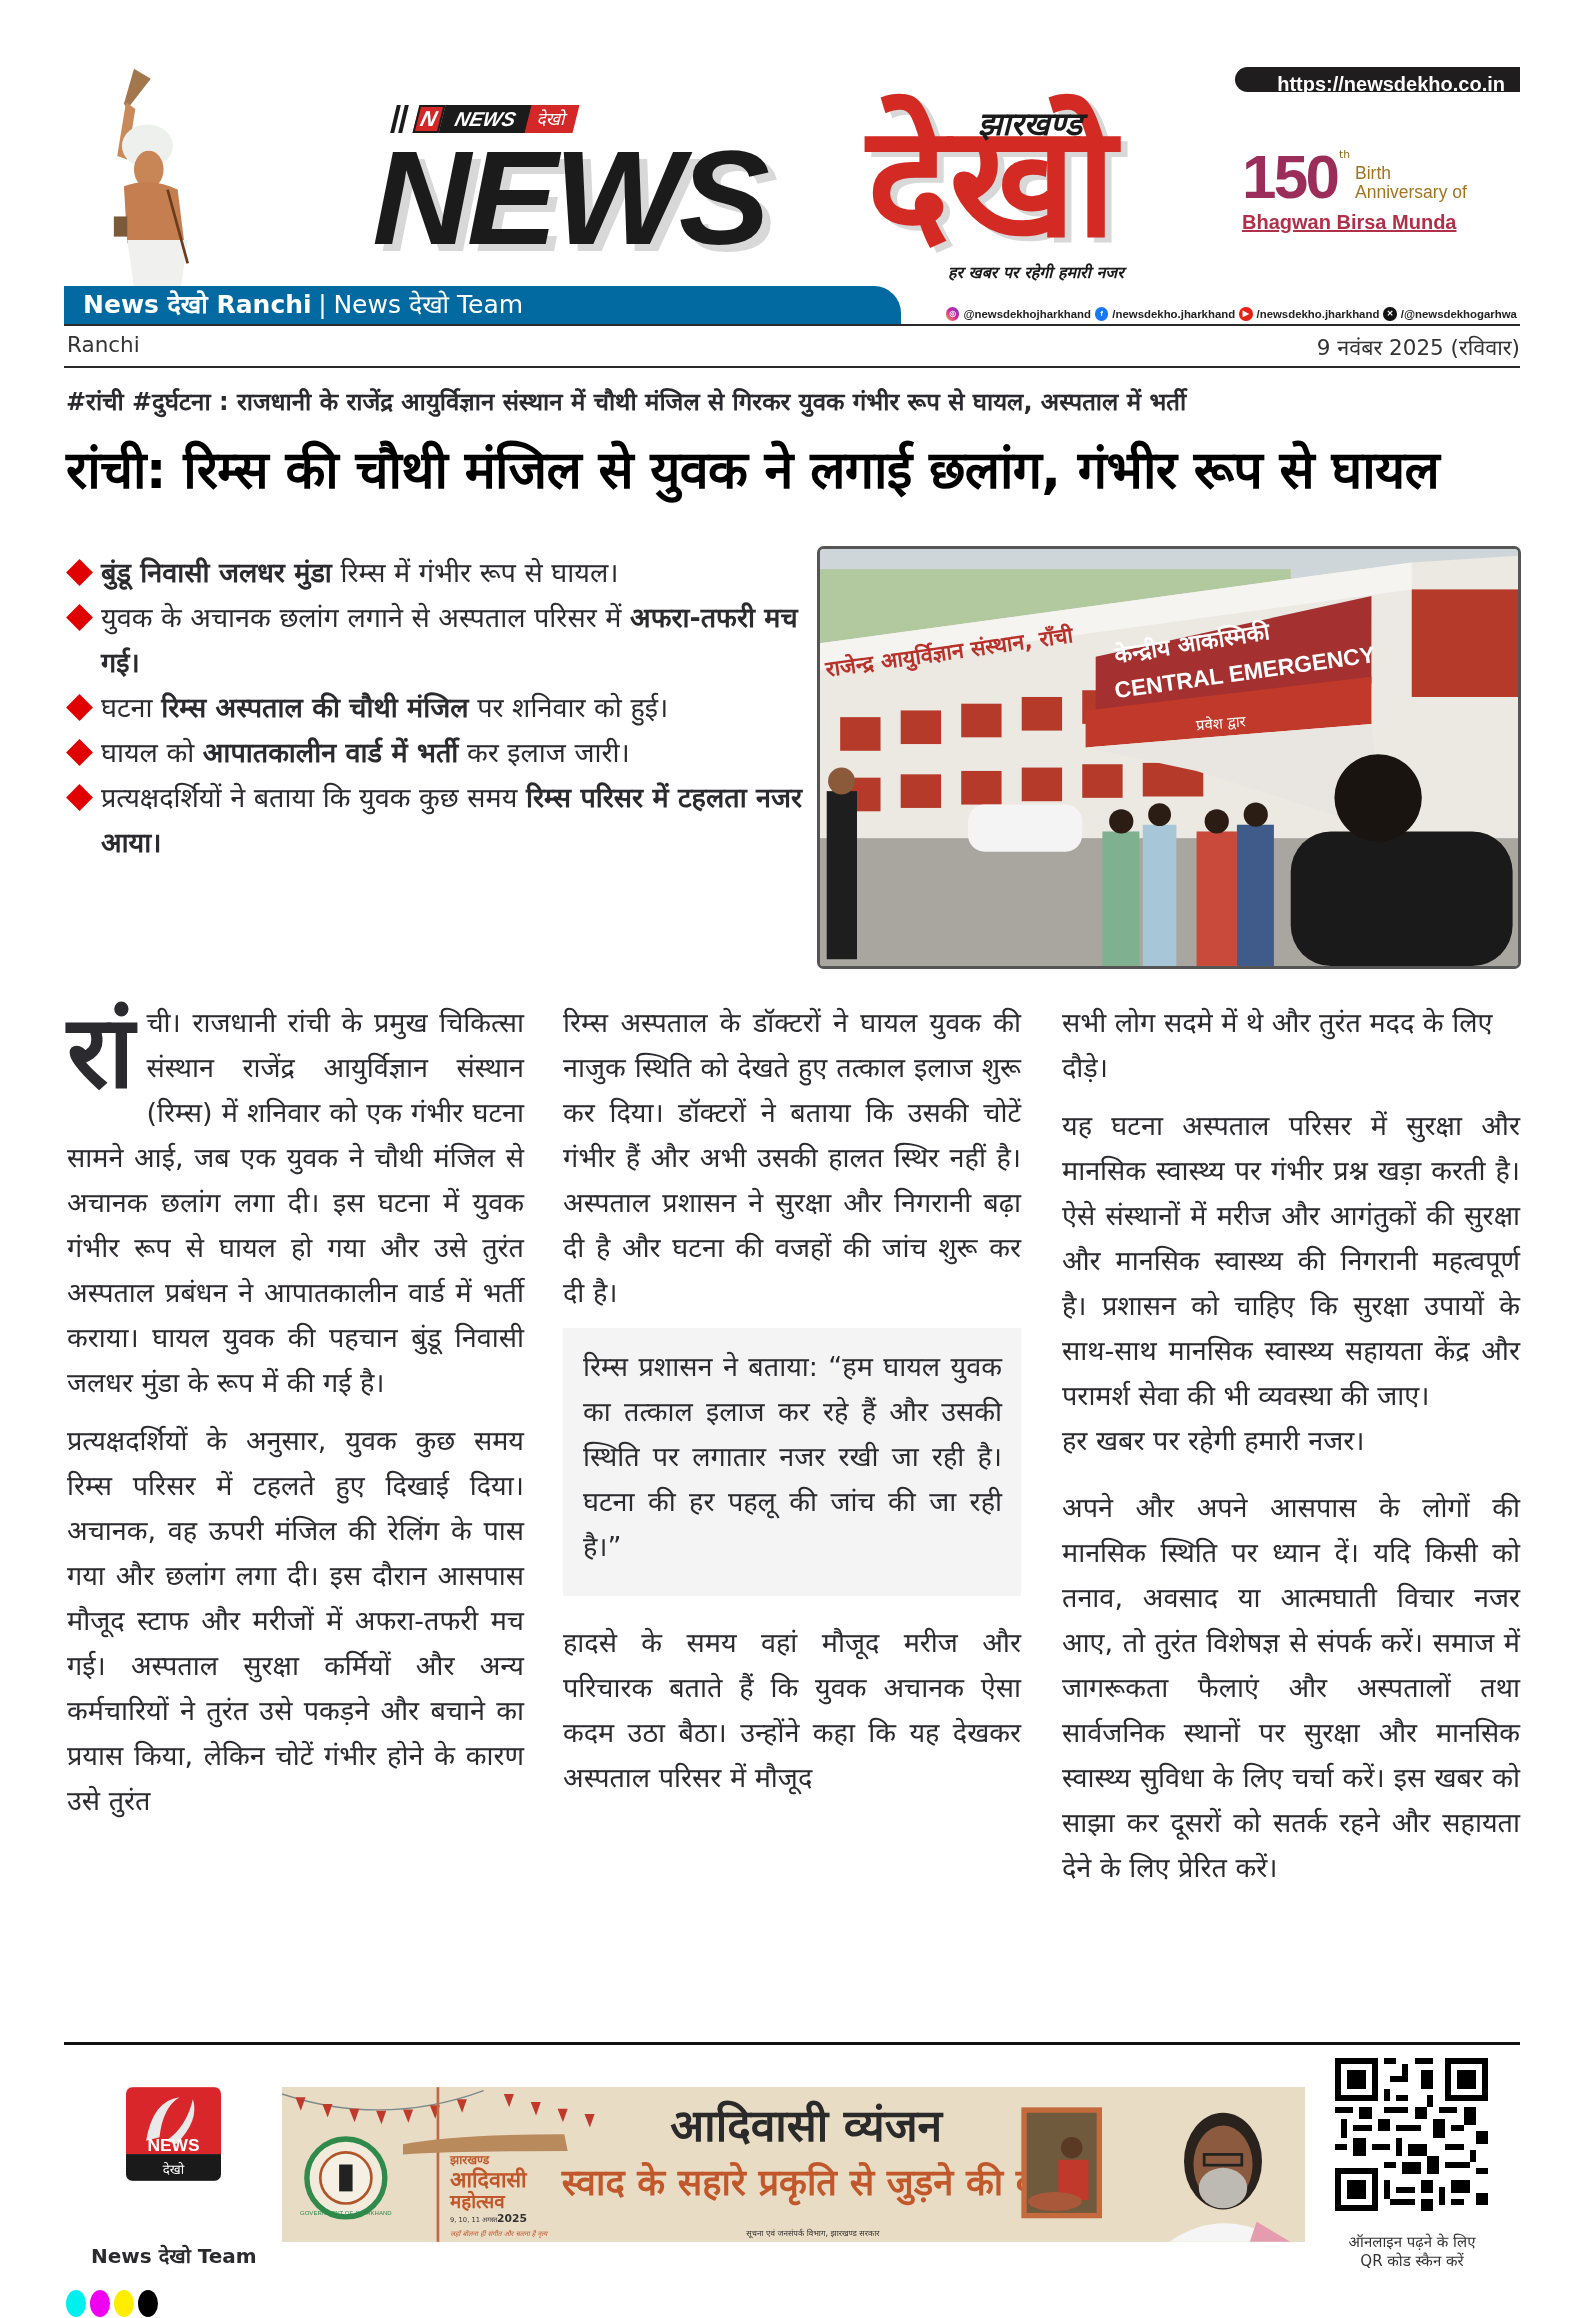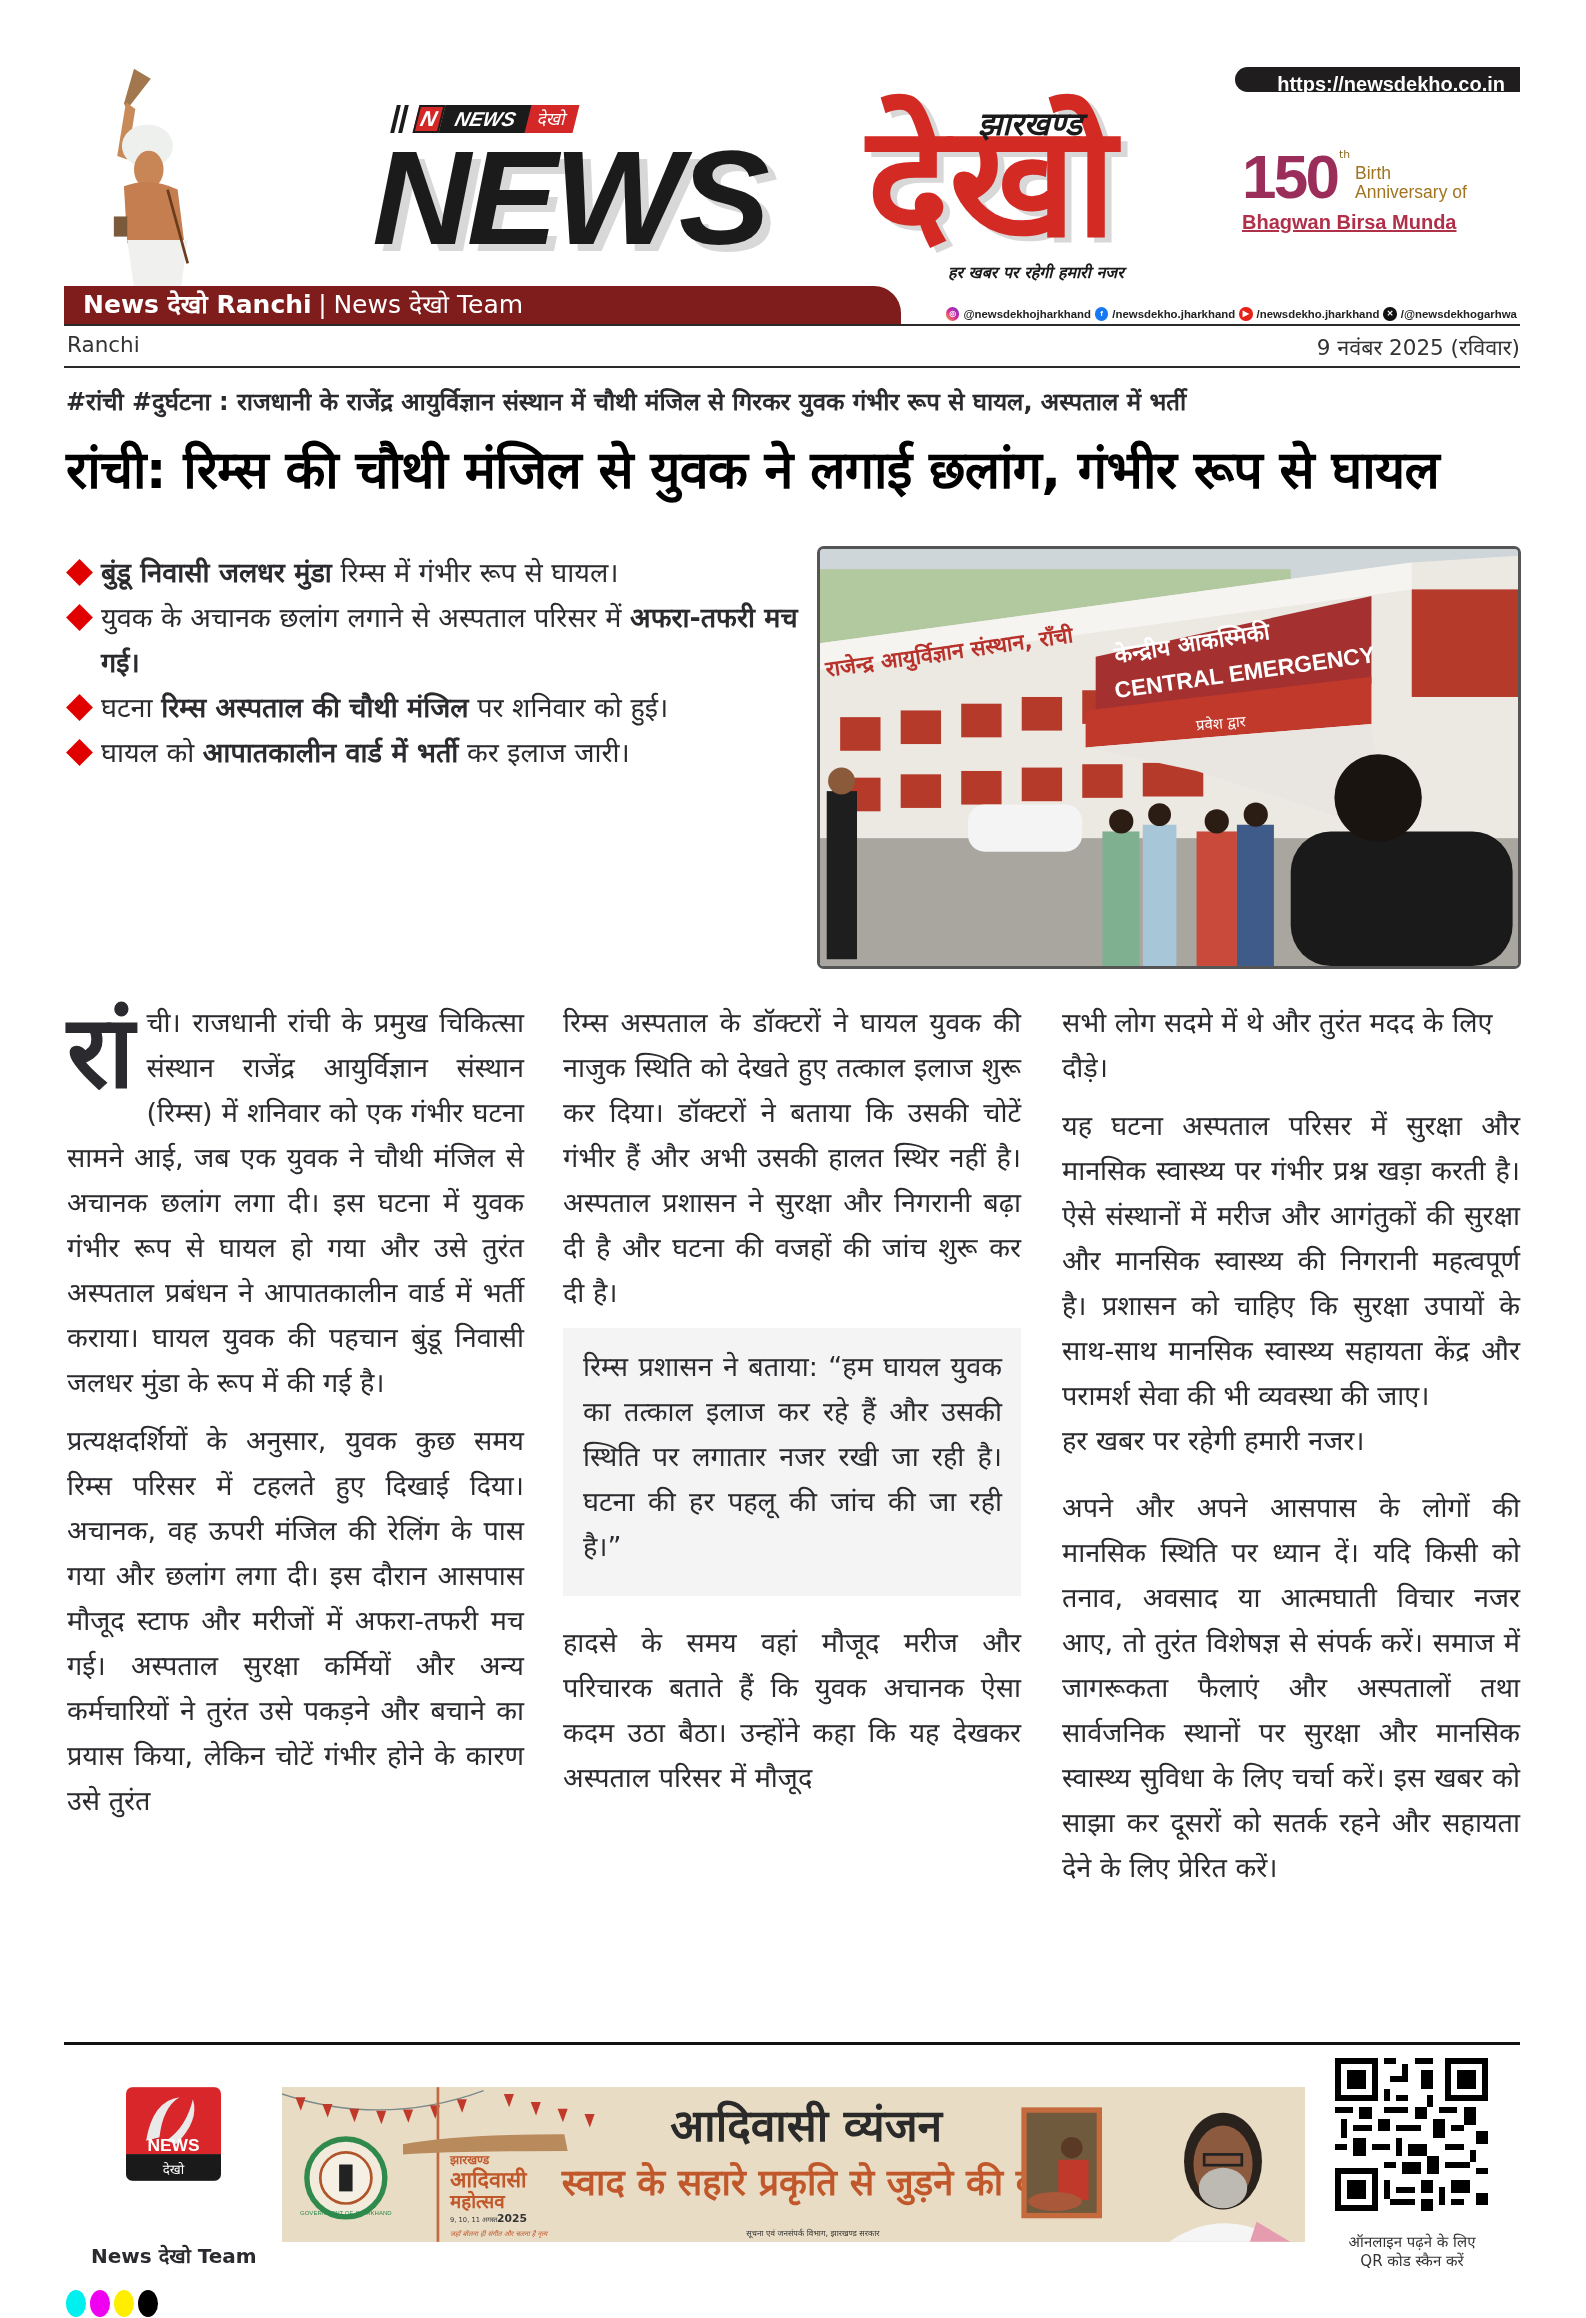--- a/index.html
+++ b/index.html
@@ -19,21 +19,21 @@
   #logo-dekho{left:867px;top:94px;font-size:155px;line-height:175px;font-weight:bold;color:#d42a24;text-shadow:6.7px 5.4px 0 #d8d8d8;}
   #logo-tagline{left:948px;top:261px;font-size:16px;font-style:italic;font-weight:bold;color:#1b1b1b;}
   #anniv{left:1242px;top:144px;width:242px;height:94px;}
   #anniv .num{position:absolute;left:0;top:0;font-family:"Liberation Sans",sans-serif;font-weight:bold;font-size:62px;line-height:65px;letter-spacing:-2.7px;color:#9b2d5a;}
   #anniv .th{position:absolute;left:97px;top:4px;font-size:10.8px;color:#8a6a1e;}
   #anniv .birth{position:absolute;left:113px;top:20px;font-family:"Liberation Sans",sans-serif;font-size:17.5px;line-height:19px;color:#a07420;}
   #anniv .name{position:absolute;left:0;top:67px;font-family:"Liberation Sans",sans-serif;font-weight:bold;font-size:20px;color:#b0304a;white-space:nowrap;text-decoration:underline;}
   #social{left:946px;top:304px;width:573px;height:20px;font-family:"Liberation Sans",sans-serif;font-size:11.4px;font-weight:bold;color:#222;display:flex;align-items:center;gap:4px;white-space:nowrap;}
   #social .ic{display:inline-block;width:13.4px;height:13.4px;border-radius:50%;color:#fff;font-size:8px;text-align:center;line-height:13.4px;}
 
-  #ribbon{left:64px;top:286px;width:837px;height:38px;background:#7f1d1d;border-radius:0 27px 0 0;color:#fff;font-size:25px;line-height:38px;padding-left:19px;white-space:nowrap;}
+  #ribbon{left:64px;top:286px;width:837px;height:38px;background:#0369a1;border-radius:0 27px 0 0;color:#fff;font-size:25px;line-height:38px;padding-left:19px;white-space:nowrap;}
   #ribbon b{font-weight:bold;}
   #ribbon .sep{margin:0 6.7px;font-weight:normal;}
   .rule{background:#2a2a2a;}
   #rule-top{left:64px;top:324px;width:1456px;height:2px;}
   #place{left:67px;top:332px;font-size:21.5px;color:#333;}
   #date{right:66px;top:332px;font-size:21.5px;color:#333;}
   #rule-2{left:64px;top:366px;width:1456px;height:2px;}
 
   #subhead{left:66px;top:384px;width:1458px;font-size:24px;font-weight:bold;color:#2b2b2f;white-space:nowrap;}
   #headline{left:66px;top:437px;width:1458px;font-size:52px;line-height:67px;font-weight:bold;color:#000000;white-space:nowrap;letter-spacing:-0.7px;}
@@ -133,20 +133,23 @@
     <span class="diamond"></span><b>बुंडू निवासी जलधर मुंडा</b><span> रिम्स में गंभीर रूप से घायल।</span>
   </div>
   <div class="hl">
     <span class="diamond"></span><span>युवक के अचानक छलांग लगाने से अस्पताल परिसर में </span><b>अफरा-तफरी मच गई।</b>
   </div>
   <div class="hl">
     <span class="diamond"></span><span>घटना </span><b>रिम्स अस्पताल की चौथी मंजिल</b><span> पर शनिवार को हुई।</span>
   </div>
   <div class="hl">
     <span class="diamond"></span><span>घायल को </span><b>आपातकालीन वार्ड में भर्ती</b><span> कर इलाज जारी।</span>
+  </div>
+  <div class="hl">
+    <span class="diamond"></span><span>प्रत्यक्षदर्शियों ने बताया कि युवक कुछ समय </span><b>रिम्स परिसर में टहलता नजर आया।</b>
   </div>
 </div>
 
 <div id="photo" class="abs" title="RIMS Central Emergency entrance, Ranchi">
   <svg width="698" height="417" viewBox="0 0 1038 620">
     <rect width="1038" height="620" fill="#cfd6d9"></rect>
     <rect x="0" y="30" width="700" height="120" fill="#9fbf7a" opacity="0.6"></rect>
 
     <polygon points="0,140 880,20 1038,10 1038,430 0,430" fill="#ece8e2"></polygon>
     <polygon points="0,140 880,20 880,60 0,180" fill="#f6f4f0"></polygon>

